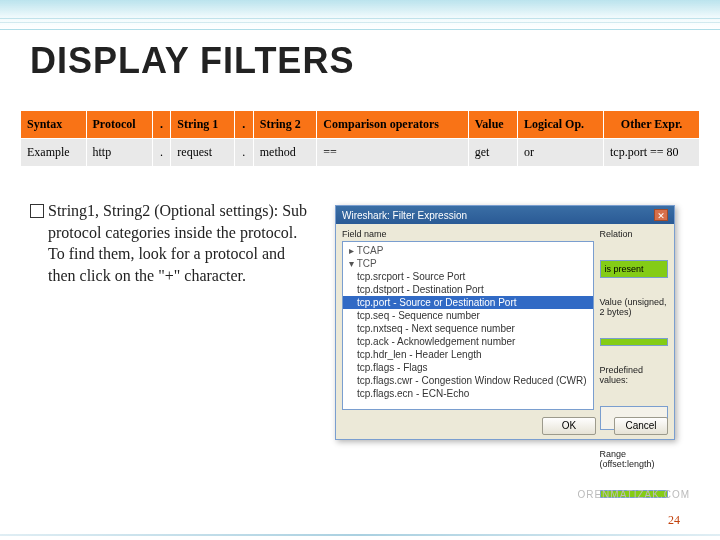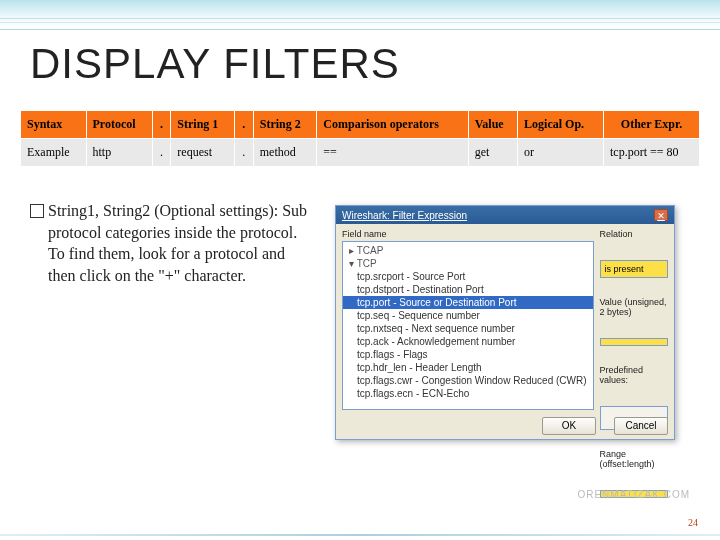--- a/index.html
+++ b/index.html
@@ -8,21 +8,21 @@
   .wave-top {
     position: absolute; top: 0; left: 0; width: 720px; height: 30px;
     background: linear-gradient(to bottom, rgba(120,200,220,0.5), rgba(180,230,240,0.2) 60%, rgba(255,255,255,0));
     border-bottom: 1px solid rgba(100,180,200,0.15);
   }
   .wave-line1 { position:absolute; top:18px; left:0; width:720px; height:1px; background: rgba(100,180,200,0.35); }
   .wave-line2 { position:absolute; top:22px; left:0; width:720px; height:1px; background: rgba(100,180,200,0.25); }
   .title {
     position: absolute; top: 40px; left: 30px;
     font-family: 'Arial Black', Arial, sans-serif;
-    font-size: 42px; font-weight: 400; letter-spacing: 1px; color: #222;
+    font-size: 36px; font-weight: 700; letter-spacing: 1px; color: #222;
   }
   .table {
     position: absolute; top: 110px; left: 20px; width: 680px;
     border-collapse: collapse; font-size: 12px;
   }
   .table th, .table td {
     border: 1px solid #fff; padding: 6px 6px; vertical-align: top; text-align: left;
   }
   .table thead th { background: #f97316; font-weight: 700; }
   .table tbody td { background: #e9e9e9; }
@@ -36,52 +36,52 @@
   .bullet-text { flex: 1; }
   .dialog {
     position: absolute; top: 205px; left: 335px; width: 340px; height: 235px;
     border: 1px solid #7a9ecf; background: #ece9d8;
     font-family: Tahoma, Arial, sans-serif; font-size: 9px;
     box-shadow: 2px 2px 6px rgba(0,0,0,0.3);
   }
   .dlg-title {
     height: 18px; background: linear-gradient(to bottom,#3a6ea5,#2a5a95);
     color: #fff; padding: 7px 6px; font-size: 10px;
-    display: flex; justify-content: space-between; align-items: center; text-decoration: underline;
+    display: flex; justify-content: space-between; align-items: center;
   }
   .dlg-close { width: 14px; height: 12px; background: #d86f4a; color:#fff; text-align:center; line-height:12px; font-size:9px; border:1px solid #a04a2a; }
   .dlg-body { display: flex; padding: 5px 6px 2px 6px; gap: 6px; height: 188px; }
   .dlg-left { flex: 1.6; display:flex; flex-direction:column; }
   .dlg-right { flex: 1; display:flex; flex-direction:column; gap:19px; }
   .dlg-label { font-size: 9px; color: #222; margin-bottom: 2px; }
   .field-list {
     flex:1; background: #fff; border: 1px solid #7a9ecf; overflow: hidden;
     font-size: 10px; padding: 2px 0;
   }
   .field-list .item { padding: 1px 6px 1px 14px; color: #333; white-space: nowrap; position: relative; }
   .field-list .expander { padding-left: 6px; color:#555; }
   .field-list .selected { background: #316ac5; color: #fff; }
   .relation-box, .value-box, .range-box, .predef-box {
-    background: #fde047; border: 1px solid #7a9ecf; padding: 3px 4px; font-size:9px;
+    background: #84cc16; border: 1px solid #7a9ecf; padding: 3px 4px; font-size:9px;
   }
   .relation-box { height: 34px; }
   .value-box { height: 20px; }
   .range-box { height: 20px; }
   .predef-box { flex:1; min-height: 24px; background:#f4f2ea; }
   .dlg-buttons {
     position:absolute; bottom:4px; right:6px; display:flex; gap:18px;
   }
   .dlg-btn {
     width: 54px; height: 18px; background: linear-gradient(#fefefe,#e6e3d6);
     border: 1px solid #9c9a8c; font-size: 10px; text-align:center; line-height:16px;
     border-radius: 2px;
   }
   .page-num {
-    position: absolute; bottom: 12px; right: 22px;
-    font-size: 10px; color: #c2410c; font-family: Georgia, serif;
+    position: absolute; bottom: 12px; right: 40px;
+    font-size: 12px; color: #c2410c; font-family: Georgia, serif;
   }
   .bottom-line { position:absolute; bottom:4px; left:0; width:720px; height:2px; background: linear-gradient(to right, rgba(100,170,200,0.2), rgba(100,170,200,0.55), rgba(100,170,200,0.2)); }
   .watermark { position:absolute; bottom:40px; right:30px; font-size:10px; color:#bbb; font-family: Arial, sans-serif; letter-spacing:1px; }
 </style>
 </head>
 <body>
 
 <div class="slide">
   <div class="wave-top"></div>
   <div class="wave-line1"></div>
@@ -137,22 +137,22 @@
         <div class="dlg-label">Field name</div>
         <div class="field-list">
           <div class="item expander">▸ <span>TCAP</span></div>
           <div class="item expander">▾ <span>TCP</span></div>
           <div class="item">tcp.srcport - Source Port</div>
           <div class="item">tcp.dstport - Destination Port</div>
           <div class="item selected">tcp.port - Source or Destination Port</div>
           <div class="item">tcp.seq - Sequence number</div>
           <div class="item">tcp.nxtseq - Next sequence number</div>
           <div class="item">tcp.ack - Acknowledgement number</div>
+          <div class="item">tcp.hdr_len - Header Length</div>
           <div class="item">tcp.flags - Flags</div>
-          <div class="item">tcp.hdr_len - Header Length</div>
           <div class="item">tcp.flags.cwr - Congestion Window Reduced (CWR)</div>
           <div class="item">tcp.flags.ecn - ECN-Echo</div>
         </div>
       </div>
       <div class="dlg-right">
         <div class="dlg-label">Relation</div>
         <div class="relation-box">is present</div>
         <div class="dlg-label">Value (unsigned, 2 bytes)</div>
         <div class="value-box"></div>
         <div class="dlg-label">Predefined values:</div>

